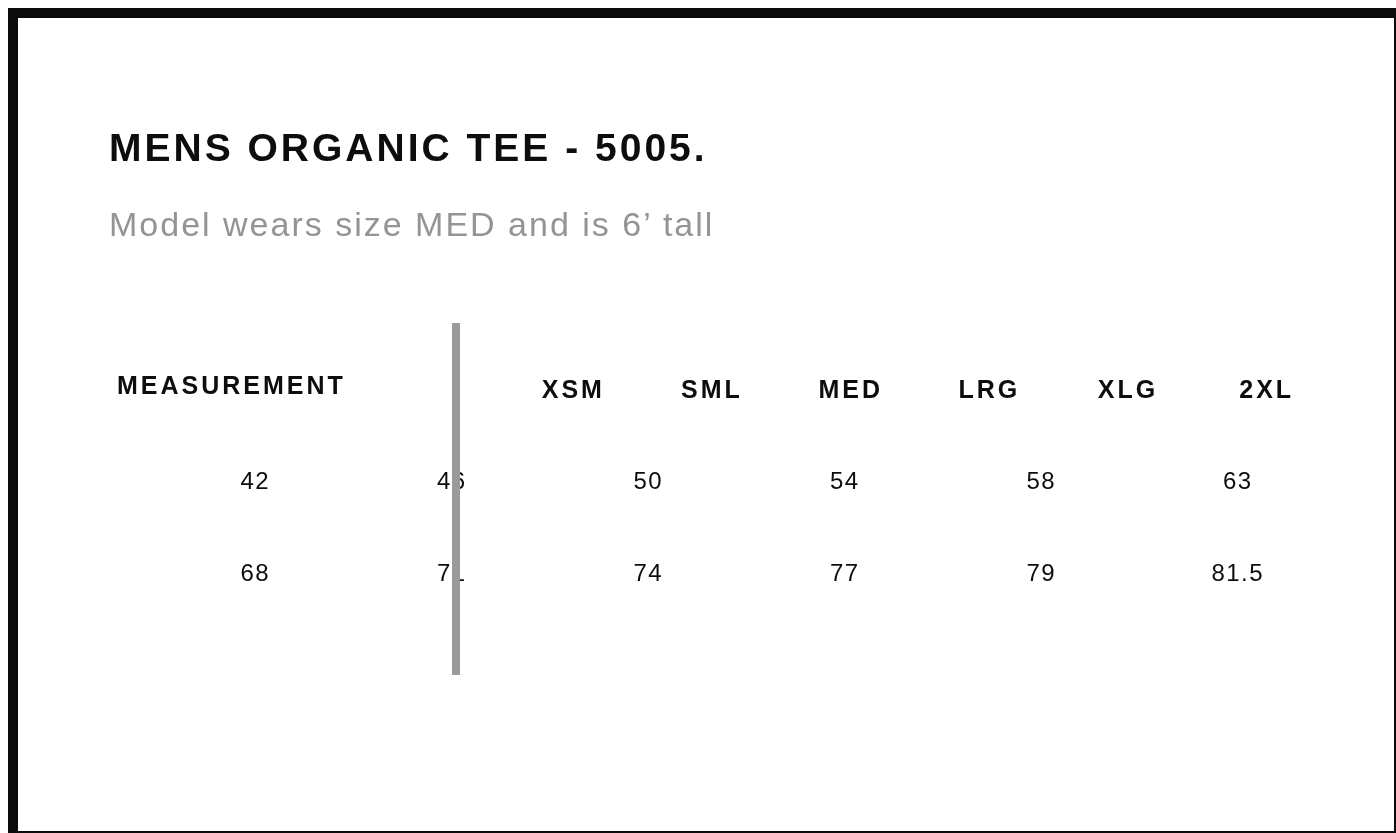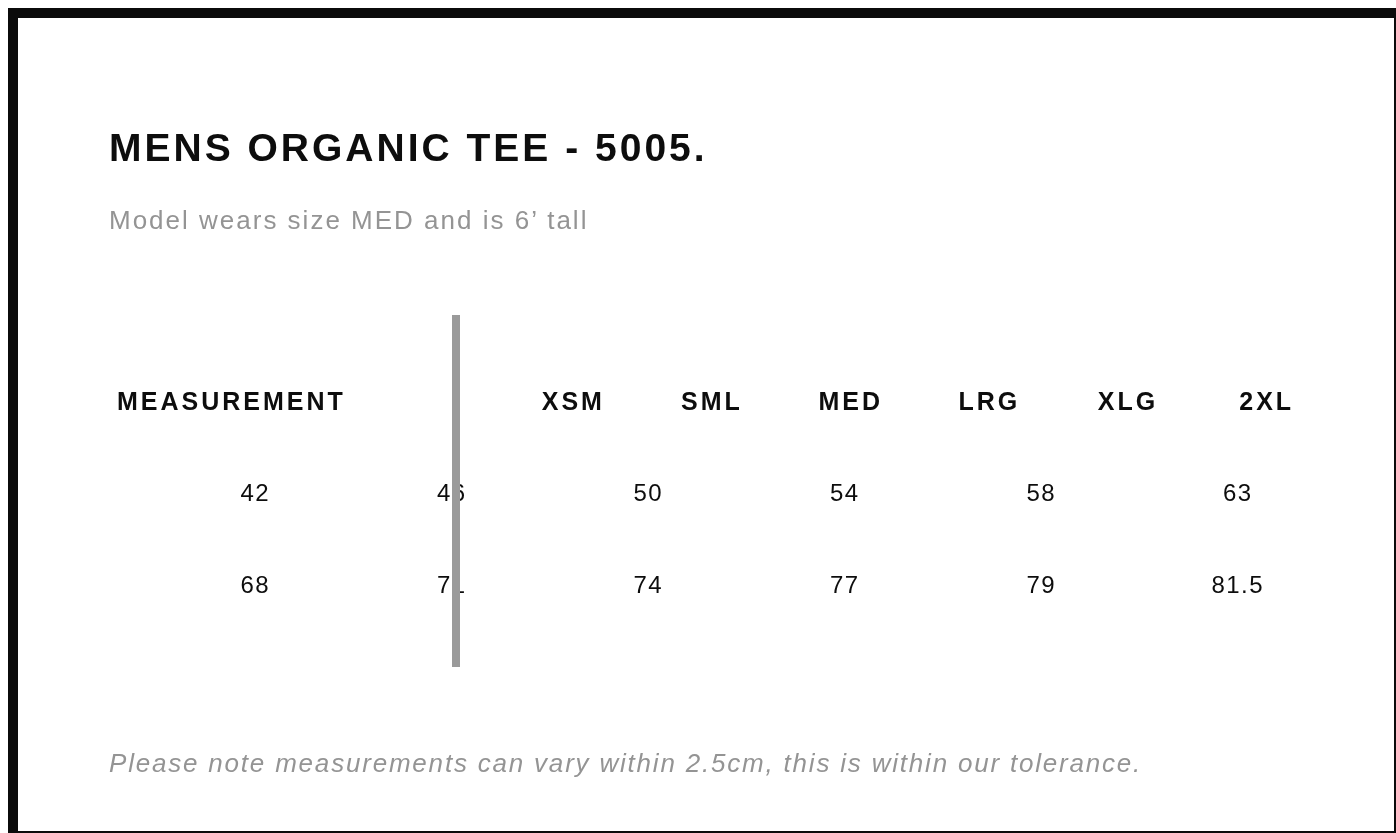--- a/index.html
+++ b/index.html
@@ -25,21 +25,21 @@
     margin-top: 98px;
     font-size: 39px;
     font-weight: bold;
     letter-spacing: 3px;
     line-height: 1;
     color: #0d0d0d;
     white-space: nowrap;
   }
   .subtitle {
     margin-top: 32px;
-    font-size: 26px;
+    font-size: 34px;
     letter-spacing: 2px;
     line-height: 1;
     color: #949494;
     white-space: nowrap;
   }
   .table-wrap {
     position: relative;
     margin-top: 78px;
     height: 352px;
     padding-top: 40px;
@@ -47,21 +47,21 @@
   .v-divider {
     position: absolute;
     left: 347px;
     top: 0;
     width: 2px;
     height: 352px;
     background: #9a9a9a;
   }
   .t-row {
     display: flex;
-    align-items: center;
+    align-items: flex-start;
     height: 92px;
   }
   .label-cell {
     width: 347px;
     flex: 0 0 347px;
   }
   .sizes {
     flex: 1;
     display: grid;
     grid-template-columns: repeat(6, 1fr);
@@ -140,16 +140,15 @@
           <div>68</div>
           <div>71</div>
           <div>74</div>
           <div>77</div>
           <div>79</div>
           <div>81.5</div>
         </div>
       </div>
     </div>
 
-    <div class="note">Please note measurements can vary within 2.5cm, this is within our tolerance.</div>
 
   </div>
 </div>
 
 </body></html>

